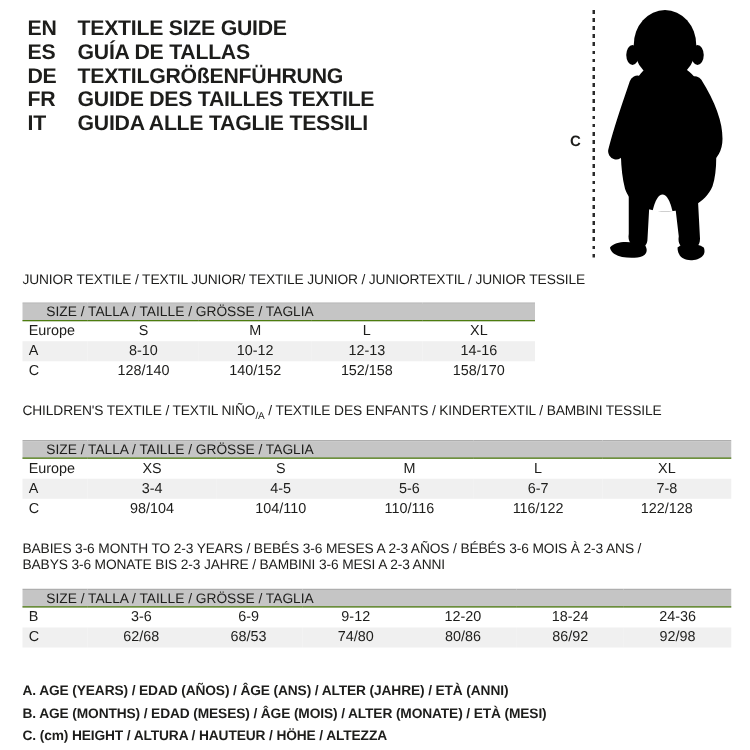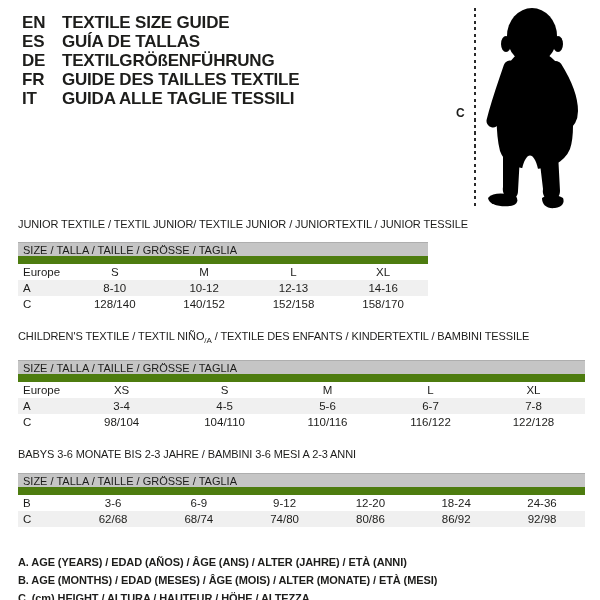--- a/index.html
+++ b/index.html
@@ -25,21 +25,21 @@
   #t2-title{margin:18px 0 13px 0;}
   #t3-title{margin:18px 0 12px 0;}
   .notes{margin-top:26px;font-weight:700;font-size:11px;line-height:18px;letter-spacing:-0.1px;}
 
   table.size-table{border-collapse:collapse;font-size:11.5px;}
   .t-junior{width:410px;}
   .t-wide{width:567px;}
   .size-table td{padding:0;height:16px;text-align:center;}
   .size-table td.label{text-align:left;padding-left:5px;}
   .size-table tr.bar td{background:#c5c5c5;height:13px;font-size:11px;font-weight:400;
-        text-align:left;padding-left:5px;border-top:1px solid #aeaeae;border-bottom:8px solid #4d7c0f;}
+        text-align:left;padding-left:19px;border-top:1px solid #aeaeae;border-bottom:1px solid #4d7c0f;}
   .size-table tr.alt td{background:#f0f0f0;}
 </style>
 </head>
 <body>
 
 <div class="page">
 
   <div class="top">
     <div class="langs">
       <div class="lang-row">
@@ -158,20 +158,21 @@
           <td>98/104</td>
           <td>104/110</td>
           <td>110/116</td>
           <td>116/122</td>
           <td>122/128</td>
         </tr>
       </tbody>
     </table>
 
     <h2 class="tbl-title" id="t3-title">
+      <span style="display:block">BABIES 3-6 MONTH TO 2-3 YEARS / BEBÉS 3-6 MESES A 2-3 AÑOS / BÉBÉS 3-6 MOIS À 2-3 ANS /</span>
       <span style="display:block">BABYS 3-6 MONATE BIS 2-3 JAHRE / BAMBINI 3-6 MESI A 2-3 ANNI</span>
     </h2>
     <table class="size-table t-wide">
       <colgroup>
           <col style="width:9.2%">
           <col style="width:15.13%">
           <col style="width:15.13%">
           <col style="width:15.13%">
           <col style="width:15.13%">
           <col style="width:15.13%">
@@ -186,21 +187,21 @@
           <td>3-6</td>
           <td>6-9</td>
           <td>9-12</td>
           <td>12-20</td>
           <td>18-24</td>
           <td>24-36</td>
         </tr>
         <tr class="alt">
           <td class="label">C</td>
           <td>62/68</td>
-          <td>68/74</td>
+          <td>68/53</td>
           <td>74/80</td>
           <td>80/86</td>
           <td>86/92</td>
           <td>92/98</td>
         </tr>
       </tbody>
     </table>
 
     <div class="notes">
       <div>A. AGE (YEARS) / EDAD (AÑOS) / ÂGE (ANS) / ALTER (JAHRE) / ETÀ (ANNI)</div>

